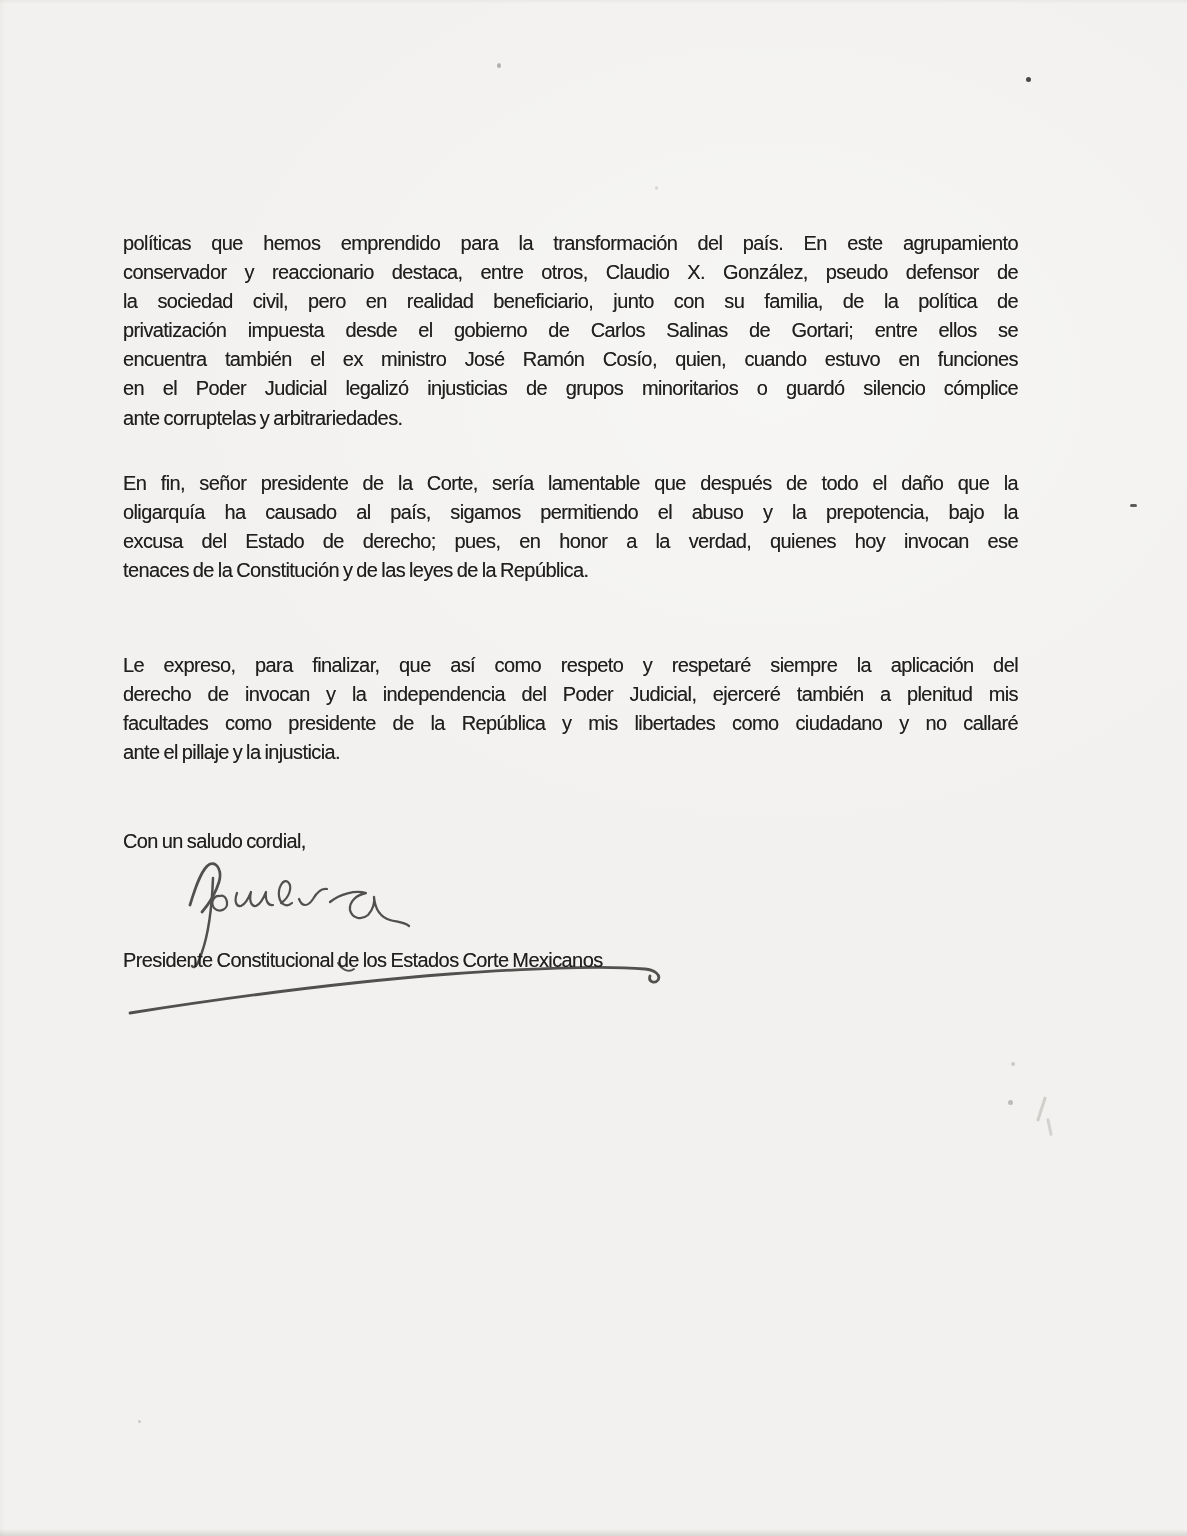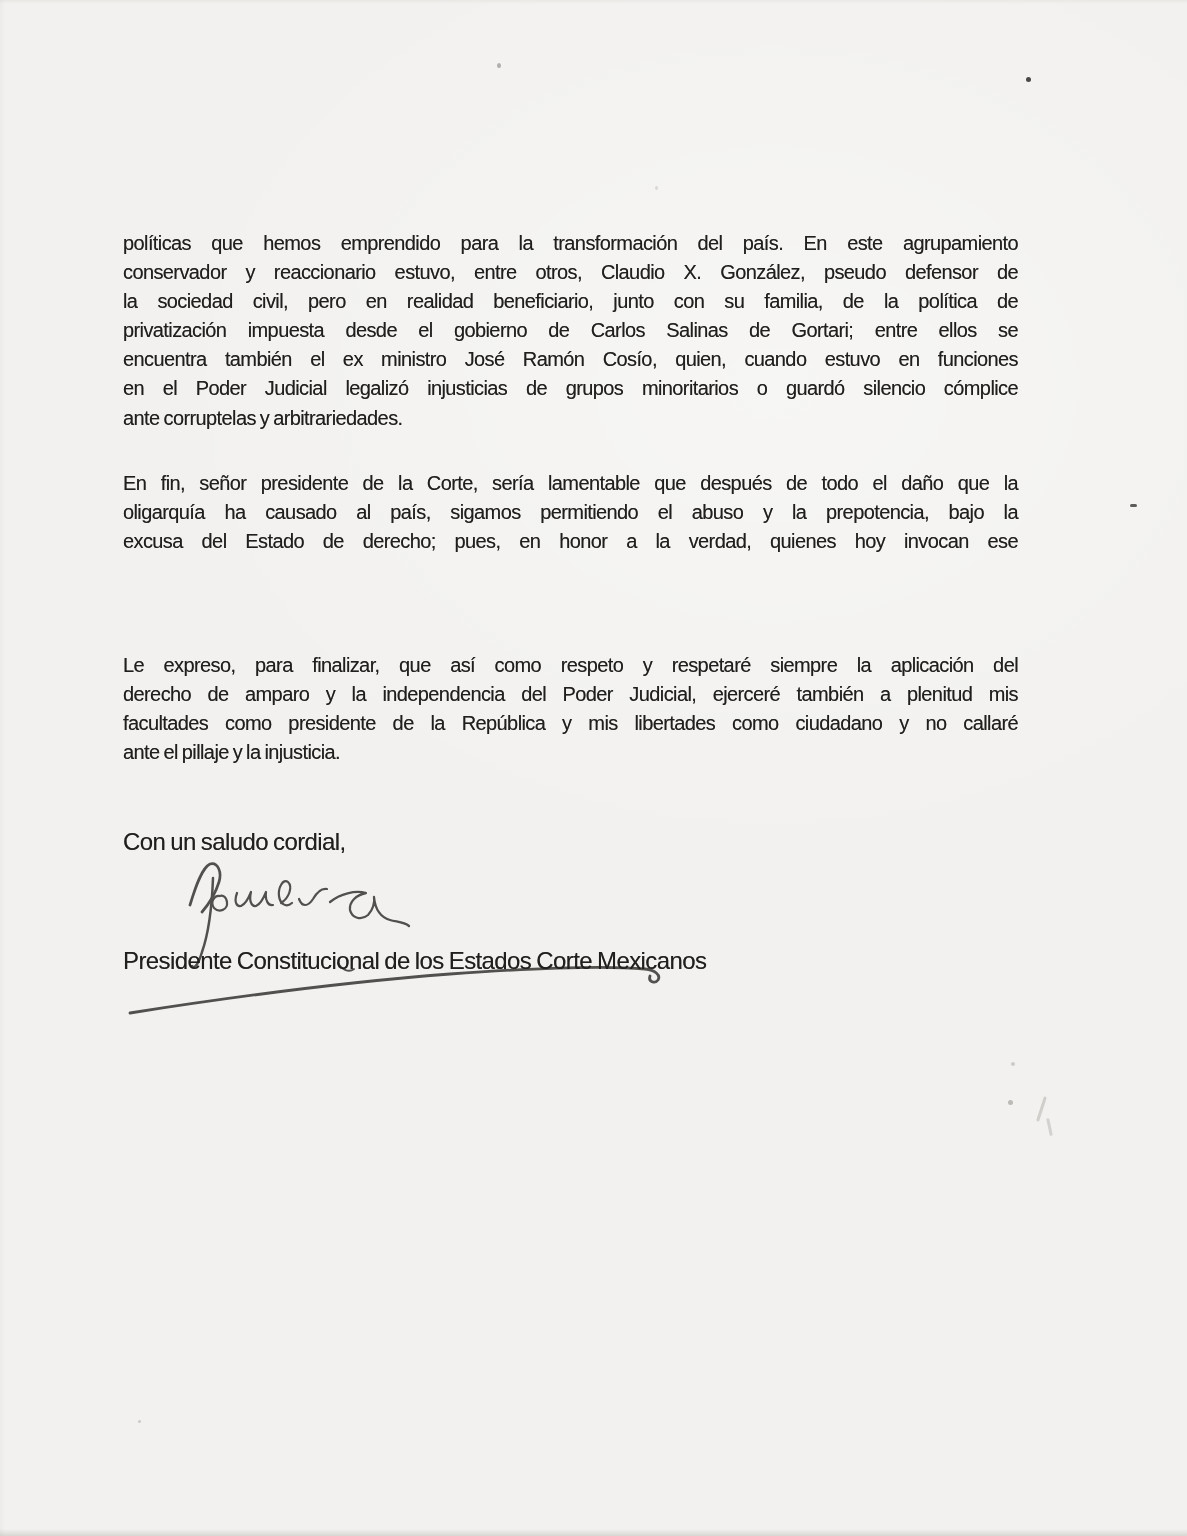--- a/index.html
+++ b/index.html
@@ -31,48 +31,49 @@
     text-align-last:justify;
     white-space:normal;
     color:#201f1d;
     text-shadow:0 0 0.5px rgba(32,31,29,0.55);
   }
   .textline.lastline{ text-align:left; text-align-last:left; }
   .para{ position:absolute; left:123px; width:895px; }
   .single{
     position:absolute; left:123px; width:895px;
     height:29.2px; line-height:29.2px;
-    font-size:24px; letter-spacing:-0.6px; word-spacing:-1px;
+    font-size:20px; letter-spacing:-0.6px; word-spacing:-1px;
     color:#201f1d; text-shadow:0 0 0.5px rgba(32,31,29,0.55);
   }
   .sig-svg{ position:absolute; left:105px; top:850px; }
   .artifact{ position:absolute; }
 </style>
 </head>
 <body>
 
 <div class="page">
 
   <div class="para" style="top: 228.5px;">
       <div class="textline">políticas que hemos emprendido para la transformación del país. En este agrupamiento</div>
-      <div class="textline">conservador y reaccionario estuvo, entre otros, Claudio X. González, pseudo defensor de</div>
+      <div class="textline">conservador y reaccionario destaca, entre otros, Claudio X. González, pseudo defensor de</div>
       <div class="textline">la sociedad civil, pero en realidad beneficiario, junto con su familia, de la política de</div>
       <div class="textline">privatización impuesta desde el gobierno de Carlos Salinas de Gortari; entre ellos se</div>
       <div class="textline">encuentra también el ex ministro José Ramón Cosío, quien, cuando estuvo en funciones</div>
       <div class="textline">en el Poder Judicial legalizó injusticias de grupos minoritarios o guardó silencio cómplice</div>
       <div class="textline lastline">ante corruptelas y arbitrariedades.</div>
     </div>
   <div class="para" style="top: 468.5px;">
       <div class="textline">En fin, señor presidente de la Corte, sería lamentable que después de todo el daño que la</div>
       <div class="textline">oligarquía ha causado al país, sigamos permitiendo el abuso y la prepotencia, bajo la</div>
       <div class="textline">excusa del Estado de derecho; pues, en honor a la verdad, quienes hoy invocan ese</div>
+      <div class="textline lastline">tenaces de la Constitución y de las leyes de la República.</div>
     </div>
   <div class="para" style="top: 650.5px;">
       <div class="textline">Le expreso, para finalizar, que así como respeto y respetaré siempre la aplicación del</div>
-      <div class="textline">derecho de amparo y la independencia del Poder Judicial, ejerceré también a plenitud mis</div>
+      <div class="textline">derecho de invocan y la independencia del Poder Judicial, ejerceré también a plenitud mis</div>
       <div class="textline">facultades como presidente de la República y mis libertades como ciudadano y no callaré</div>
       <div class="textline lastline">ante el pillaje y la injusticia.</div>
     </div>
 
   <div class="single" style="top:826.5px">Con un saludo cordial,</div>
 
   <svg class="sig-svg" width="580" height="175" viewBox="0 0 580 175">
     <g fill="none" stroke="#3b3a38" stroke-linecap="round" stroke-linejoin="round" opacity="0.88">
 
       <path stroke-width="2.7" d="M 85 55 C 91 35 97 18 105 14 C 113 12 117 22 114 32 C 110 45 103 55 97 62"></path>

